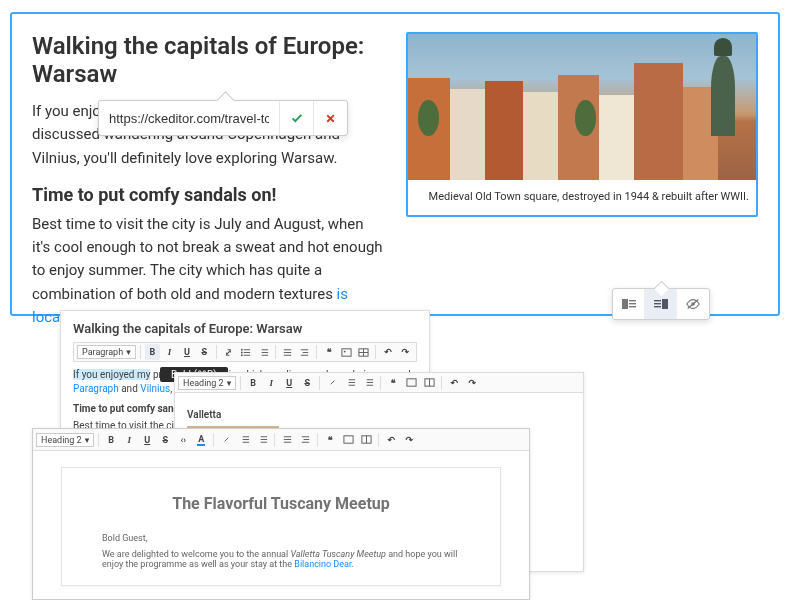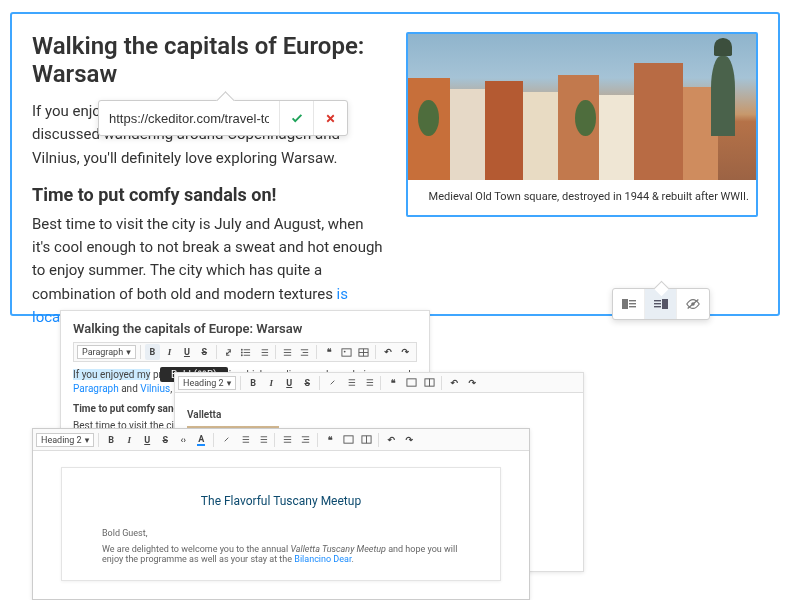--- a/index.html
+++ b/index.html
@@ -263,21 +263,21 @@
   }
   .sub-tuscany .mini-toolbar { margin: 0; border-width: 0 0 1px 0; height: 22px; }
   .sub-tuscany .doc {
     margin: 16px 28px 0;
     background: #fff;
     border: 1px solid #e4e4e4;
     box-shadow: 0 1px 3px rgba(0,0,0,.06);
     padding: 26px 40px 10px;
     text-align: center;
   }
-  .sub-tuscany h3 { font-size: 12px; font-weight: 400; color: #0c4a6e; }
+  .sub-tuscany h3 { font-size: 16px; font-weight: 700; color: #737373; }
   .sub-tuscany .sub-title { font-size: 9px; color: #666; margin-top: 4px; }
   .sub-tuscany .txt { text-align: left; font-size: 9px; color: #666; margin-top: 20px; }
   .sub-tuscany .txt p { margin-bottom: 6px; }
   .sub-tuscany .txt em { font-style: italic; }
 </style>
 </head>
 <body>
 
 <div class="main-editor">
   <div class="main-left">

